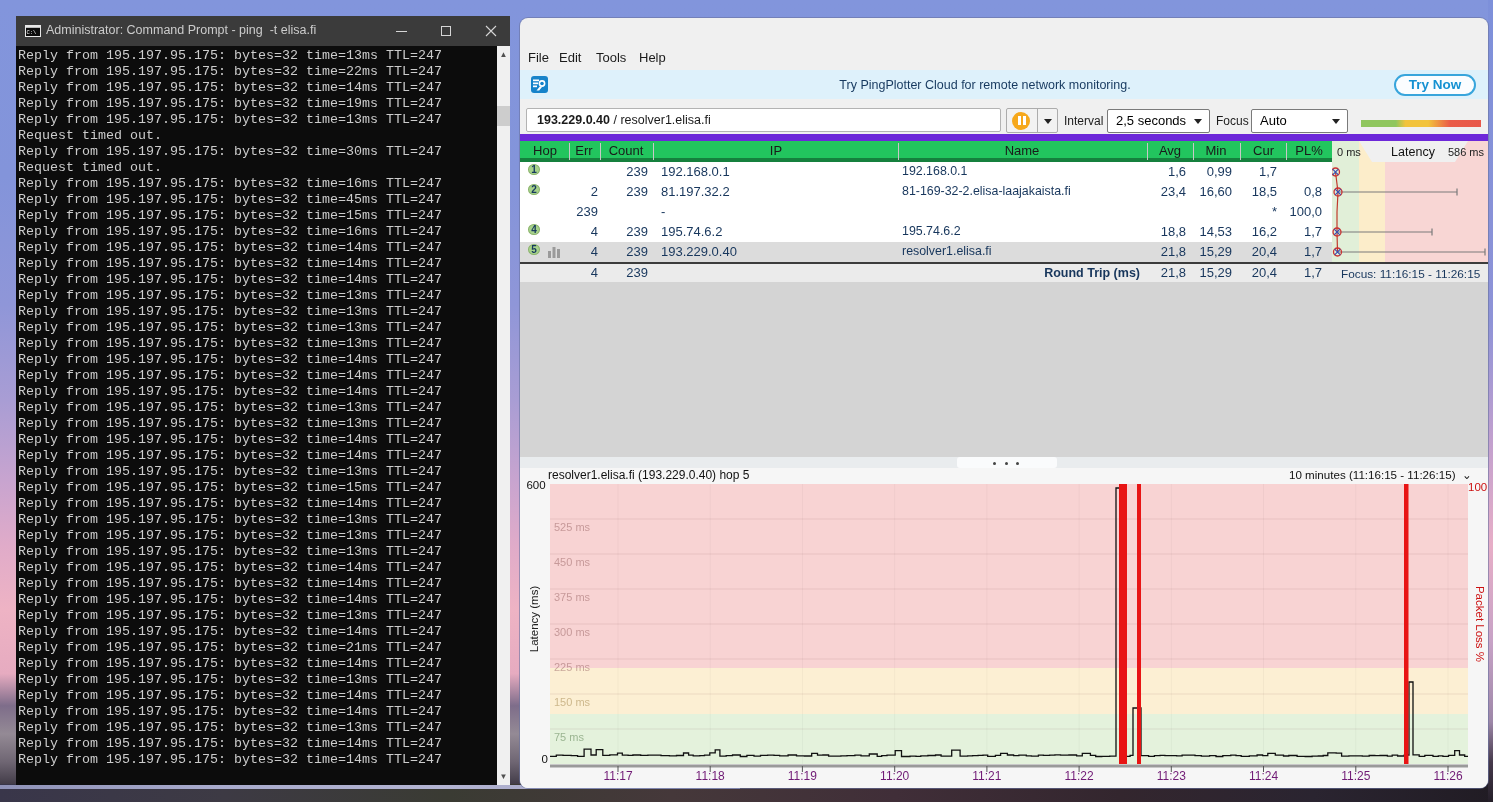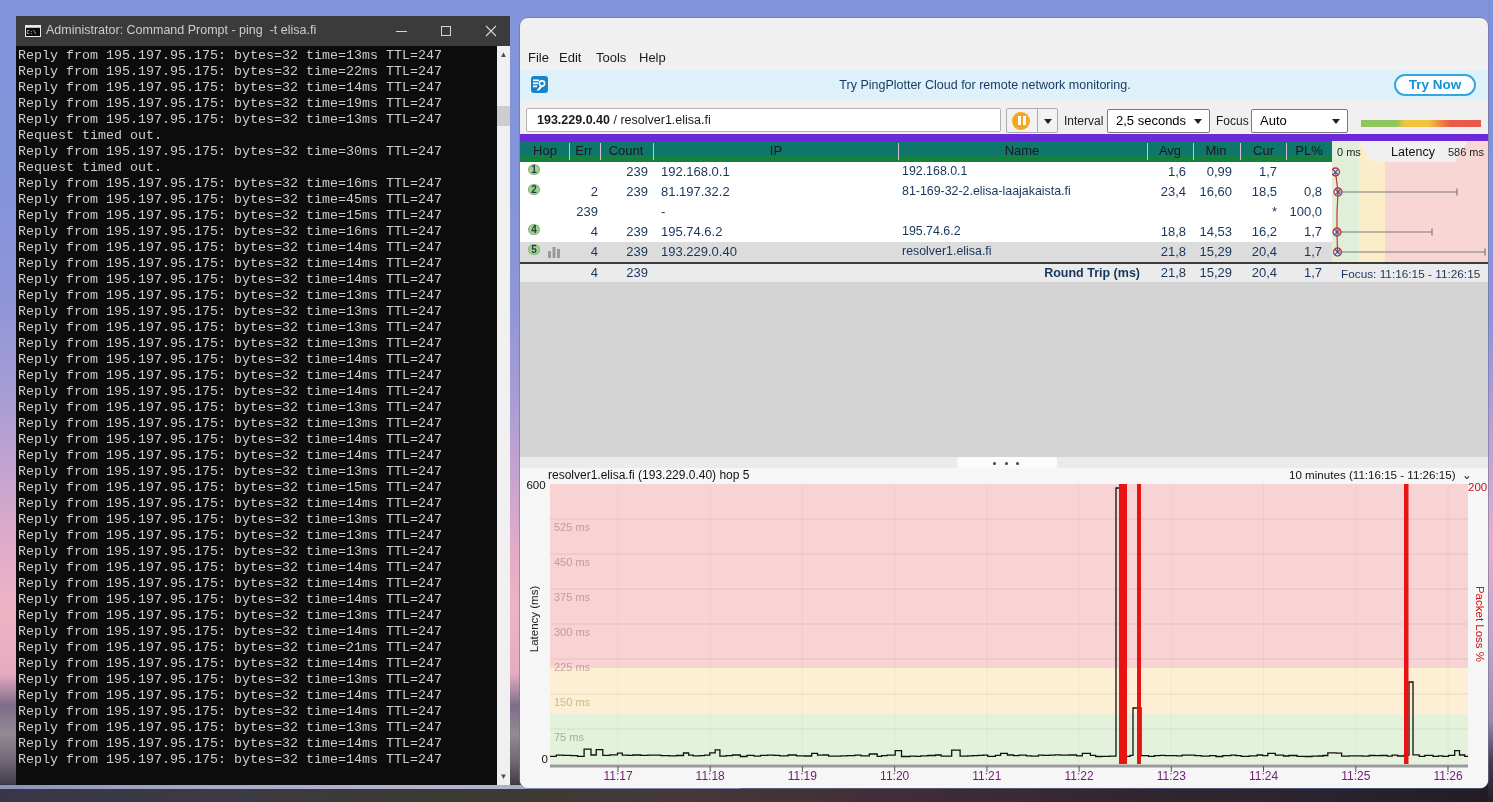--- a/index.html
+++ b/index.html
@@ -44,21 +44,21 @@
 #pausegrp .caret { position:absolute; left:37px; top:10px; width:0; height:0; border-left:4px solid transparent; border-right:4px solid transparent; border-top:5px solid #222; }
 .tlabel { position:absolute; top:15px; font-size:12px; color:#1c1c1c; }
 .combo { position:absolute; top:10px; height:24px; background:#fff; border:1px solid #7a7a7a; border-radius:2px; font-size:13px; color:#000; line-height:22px; padding-left:8px; }
 .combo .caret { position:absolute; top:9px; width:0; height:0; border-left:4.5px solid transparent; border-right:4.5px solid transparent; border-top:5px solid #222; }
 #legend { position:absolute; left:841px; top:7px; width:120px; height:22px; }
 #legend .lbl { position:absolute; top:0; font-size:11px; color:#333;margin-top:35px; }
 #legend .bar { position:absolute; left:0; top:14px; width:120px; height:7px;
   background:linear-gradient(90deg,#8fc65e 0%,#8fc65e 29%,#f2c33c 37%,#f2c33c 56%,#ea5c48 74%,#e8574a 100%); }
 
 #pptable { position:absolute; left:0; top:123px; width:968px; height:121px; background:#fff; }
-#ppheader { position:absolute; left:0; top:0; width:968px; height:21px; background:#0f766e; border-bottom:7px solid #15803d; font-size:13px; color:#1a1a1a; }
+#ppheader { position:absolute; left:0; top:0; width:968px; height:21px; background:#22c55e; border-bottom:4px solid #15803d; font-size:13px; color:#1a1a1a; }
 #ppheader .h { position:absolute; top:2px; text-align:center; }
 #ppheader .vs { position:absolute; top:2px; width:1px; height:17px; background:#c8c8c8; }
 .trow { position:absolute; left:0; width:968px; height:20px; font-size:13px; color:#17365c; }
 .trow.sel { background:#dcdcdc; }
 .trow div { position:absolute; top:2px; }
 .r { text-align:right; }
 .hc { left:8px; top:3px; width:12px; height:11px; background:#a7d28c; border:1px solid #8ab36b; border-radius:50%; font-size:10px; line-height:10px; text-align:center; color:#173a5e; font-weight:bold;}
 .ce { left:40px; width:38px; } .cc { left:86px; width:42px; }
 .cip { left:141px; } .cname { left:382px; font-size:12.4px; top:2.5px; }
 .cavg { left:620px; width:46px; } .cmin { left:666px; width:46px; }
@@ -341,21 +341,21 @@
     <div class="d" style="left:485px"></div>
     <div class="d" style="left:496px"></div>
   </div>
   <div id="graph">
     <div id="gtitle">resolver1.elisa.fi (193.229.0.40) hop 5</div>
     <div id="gdrop">10 minutes (11:16:15 - 11:26:15)&nbsp; ⌄</div>
     <div id="ylab600">600</div>
     <div id="ylab0">0</div>
     <div id="latms">Latency (ms)</div>
     <div id="plr">Packet Loss %</div>
-    <div id="p100">200</div>
+    <div id="p100">100</div>
     <div id="plotwrap">
       <svg width="918" height="295" viewBox="0 0 918 295">
         <rect x="0" y="0" width="918" height="184" fill="#f8d3d3"></rect>
         <rect x="0" y="184" width="918" height="46" fill="#fcefd3"></rect>
         <rect x="0" y="230" width="918" height="50" fill="#e4f2dc"></rect>
         <path d="M0 245.0 L918 245.0 M0 210.0 L918 210.0 M0 175.0 L918 175.0 M0 140.0 L918 140.0 M0 105.0 L918 105.0 M0 70.0 L918 70.0 M0 35.0 L918 35.0 " stroke="rgba(120,70,70,0.12)" stroke-width="1" fill="none"></path>
         <path d="M68.0 0 L68.0 280 M160.2 0 L160.2 280 M252.4 0 L252.4 280 M344.7 0 L344.7 280 M436.9 0 L436.9 280 M529.1 0 L529.1 280 M621.3 0 L621.3 280 M713.5 0 L713.5 280 M805.8 0 L805.8 280 M898.0 0 L898.0 280" stroke="rgba(0,0,0,0.035)" stroke-width="1" fill="none"></path>
         <text x="4" y="257.0" font-size="11" fill="rgba(105,140,95,0.6)">75 ms</text>
 <text x="4" y="222.0" font-size="11" fill="rgba(160,130,70,0.5)">150 ms</text>
 <text x="4" y="187.0" font-size="11" fill="rgba(150,95,95,0.5)">225 ms</text>

